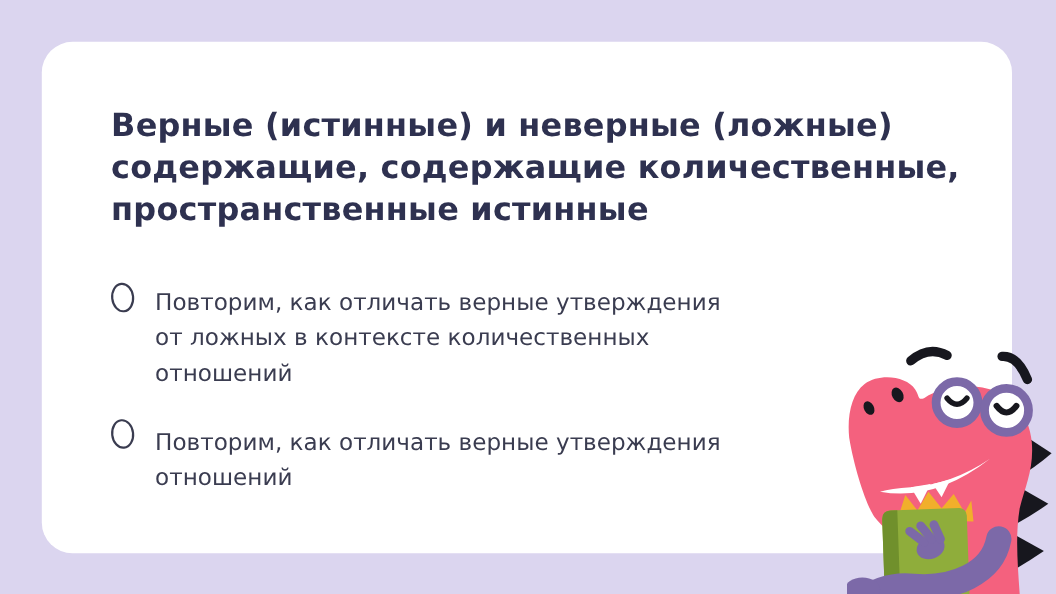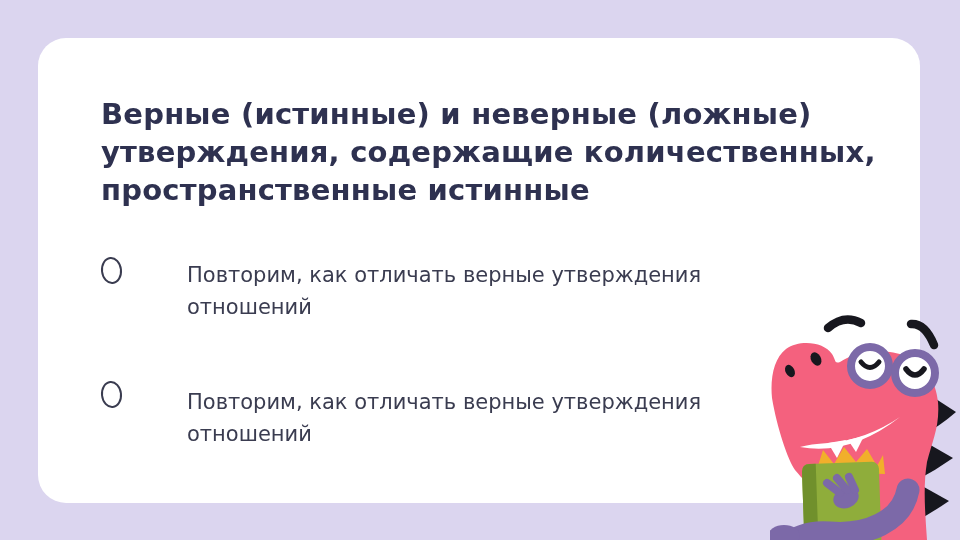--- a/index.html
+++ b/index.html
@@ -38,21 +38,21 @@
     transform:rotate(-6deg);background:transparent;
   }
   .bc-1{left:63px;top:219px;}
   .bc-2{left:63px;top:343px;}
   .bullet-text{
     position:absolute;left:103px;
     font-size:21px;line-height:32px;color:var(--body-text);
   }
   .bt-1{top:221px;}
   .bt-2{top:348px;}
-  .bullet-line{display:block;white-space:nowrap;margin-left:46px;}
+  .bullet-line{display:block;white-space:nowrap;}
   .mascot{
     position:absolute;left:770px;top:300px;width:190px;height:240px;
   }
   .m-pink{fill:var(--mascot-pink);}
   .m-purple{fill:var(--mascot-purple);}
   .m-green{fill:var(--mascot-green);}
   .m-green-dark{fill:var(--mascot-green-dark);}
   .m-yellow{fill:var(--mascot-yellow);}
   .m-black{fill:var(--mascot-black);}
   .m-white{fill:#FFFFFF;}
@@ -60,27 +60,28 @@
   .m-purple-stroke{stroke:var(--mascot-purple);fill:none;stroke-linecap:round;}
   .m-lens{fill:var(--lens-white);stroke:var(--mascot-purple);}
 </style>
 </head>
 <body>
 
 <div class="slide">
   <div class="card">
     <h1 class="title">
       <span class="title-line">Верные (истинные) и неверные (ложные)</span>
-      <span class="title-line">утверждения, содержащие количественных,</span>
+      <span class="title-line">содержащие, содержащие количественные,</span>
       <span class="title-line">пространственные истинные</span>
     </h1>
 
     <span class="bullet-circle bc-1"></span>
     <div class="bullet-text bt-1">
       <span class="bullet-line">Повторим, как отличать верные утверждения</span>
+      <span class="bullet-line">от ложных в контексте количественных</span>
       <span class="bullet-line">отношений</span>
     </div>
 
     <span class="bullet-circle bc-2"></span>
     <div class="bullet-text bt-2">
       <span class="bullet-line">Повторим, как отличать верные утверждения</span>
       <span class="bullet-line">отношений</span>
     </div>
   </div>
 

